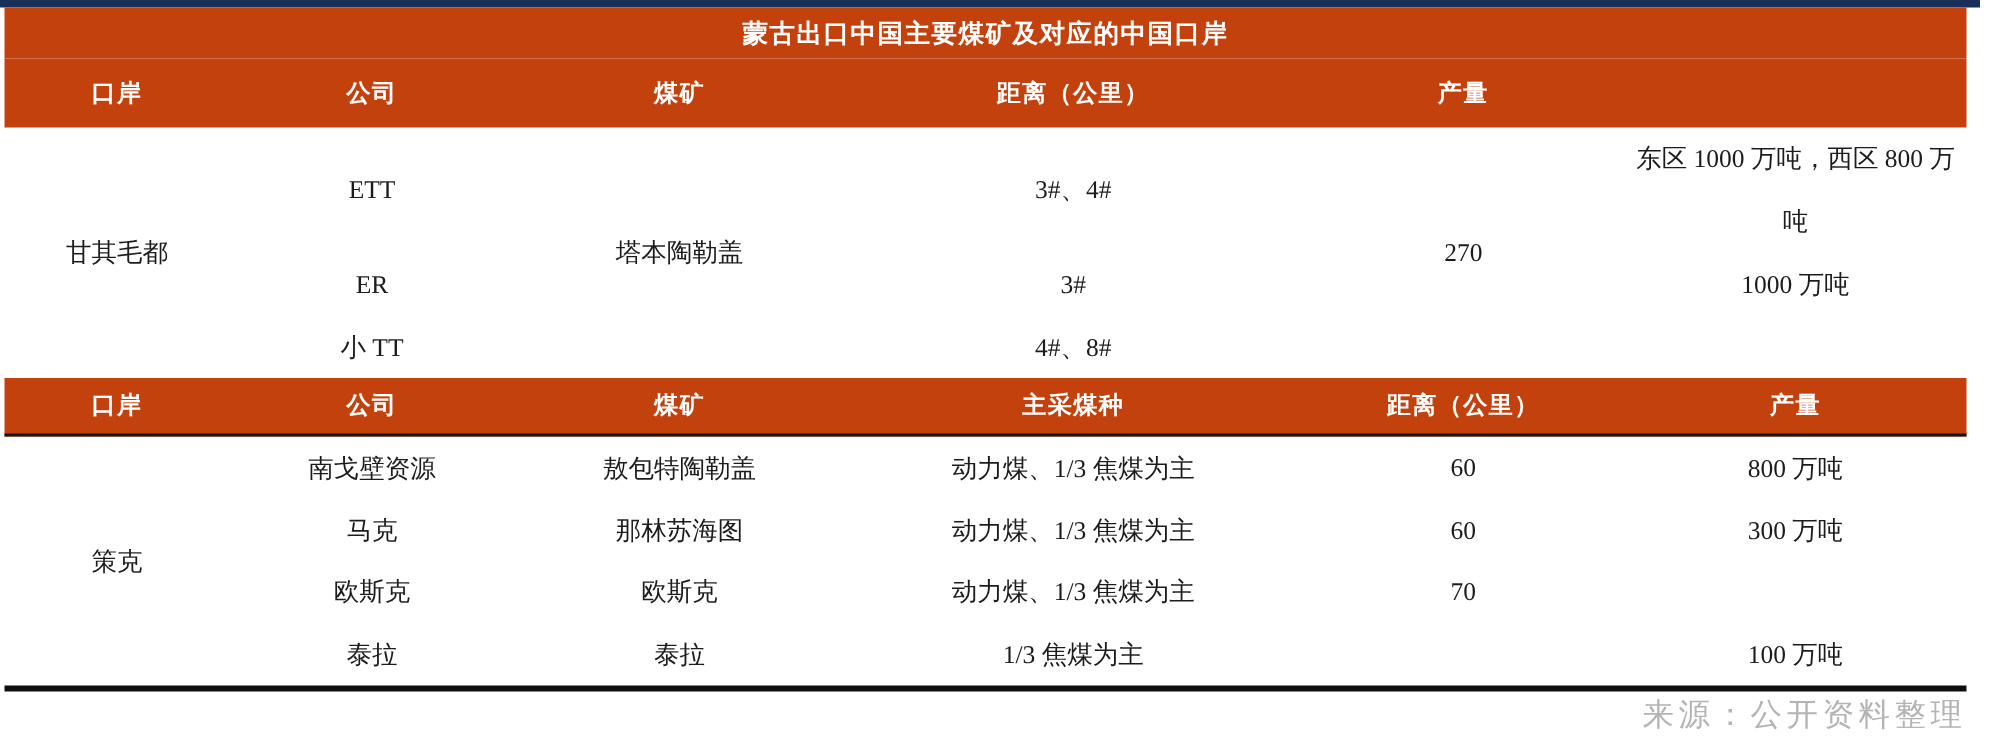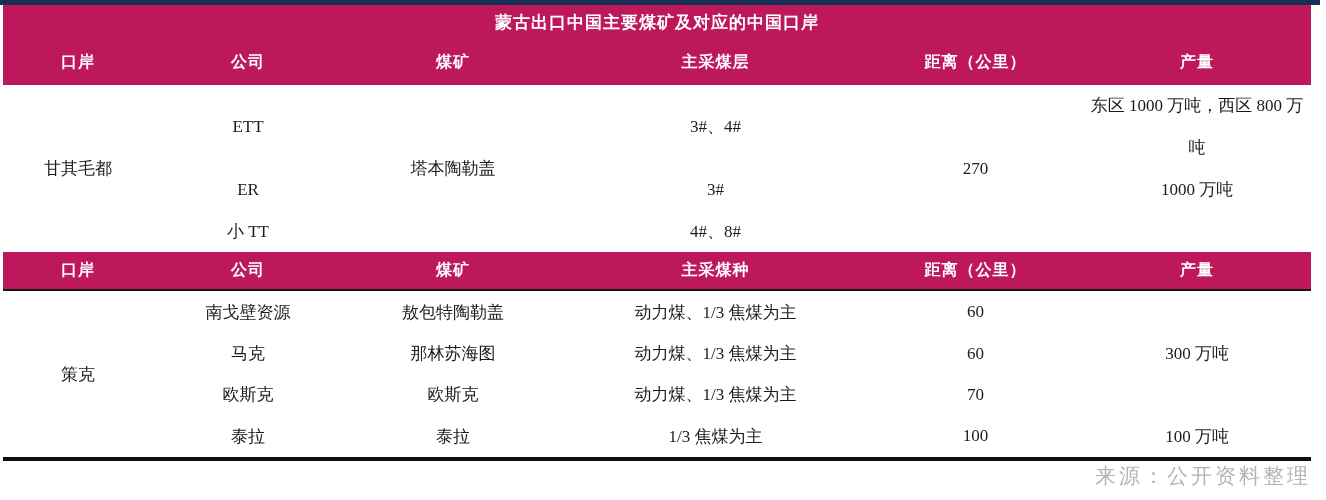--- a/index.html
+++ b/index.html
@@ -3,21 +3,21 @@
 <meta charset="utf-8">
 <style>
   html,body{margin:0;padding:0;}
   body{
     width:1326px;height:500px;background:#ffffff;overflow:hidden;position:relative;
     font-family:"Liberation Serif","DejaVu Serif",serif;
     color:#1c1c1c;
   }
   .top-line{position:absolute;left:0;top:0;width:1320px;height:5px;background:#1a2f57;}
   .table-wrap{position:absolute;left:3px;top:5px;width:1308px;}
-  .band{background:#be185d;color:#ffffff;}
+  .band{background:#c2410c;color:#ffffff;}
   .title-band{height:34px;display:flex;align-items:center;justify-content:center;}
   .title-text{font-size:17px;font-weight:bold;letter-spacing:1px;}
   .header-grid{
     display:grid;
     grid-template-columns:150px 190px 220px 305px 215px 228px;
     align-items:center;
   }
   .hdr1{height:46px;}
   .hdr2{height:37px;border-bottom:2px solid #161616;}
   .hcell{text-align:center;font-size:16px;font-weight:bold;letter-spacing:1px;}
@@ -48,21 +48,20 @@
 <div class="table-wrap">
 
   <div class="band title-band">
     <span class="title-text">蒙古出口中国主要煤矿及对应的中国口岸</span>
   </div>
 
   <div class="band header-grid hdr1">
     <div class="hcell">口岸</div>
     <div class="hcell">公司</div>
     <div class="hcell">煤矿</div>
-    <div class="hcell">主采煤层</div>
     <div class="hcell">距离（公里）</div>
     <div class="hcell">产量</div>
   </div>
 
   <div class="body-grid sec1">
     <div class="cell c1 span3">甘其毛都</div>
 
     <div class="cell c2 r1">ETT</div>
     <div class="cell c2 r2">ER</div>
     <div class="cell c2 r3">小 TT</div>
@@ -88,34 +87,34 @@
     <div class="hcell">产量</div>
   </div>
 
   <div class="body-grid sec2">
     <div class="cell c1 span4">策克</div>
 
     <div class="cell c2 r1">南戈壁资源</div>
     <div class="cell c3 r1">敖包特陶勒盖</div>
     <div class="cell c4 r1">动力煤、1/3 焦煤为主</div>
     <div class="cell c5 r1">60</div>
+    <div class="cell c6 r1">800 万吨</div>
 
     <div class="cell c2 r2">马克</div>
     <div class="cell c3 r2">那林苏海图</div>
     <div class="cell c4 r2">动力煤、1/3 焦煤为主</div>
     <div class="cell c5 r2">60</div>
     <div class="cell c6 r2">300 万吨</div>
 
     <div class="cell c2 r3">欧斯克</div>
     <div class="cell c3 r3">欧斯克</div>
     <div class="cell c4 r3">动力煤、1/3 焦煤为主</div>
     <div class="cell c5 r3">70</div>
 
     <div class="cell c2 r4">泰拉</div>
     <div class="cell c3 r4">泰拉</div>
     <div class="cell c4 r4">1/3 焦煤为主</div>
-    <div class="cell c5 r4">100</div>
     <div class="cell c6 r4">100 万吨</div>
   </div>
 
 </div>
 
 <div class="footer">来源：公开资料整理</div>
 
 </body></html>

